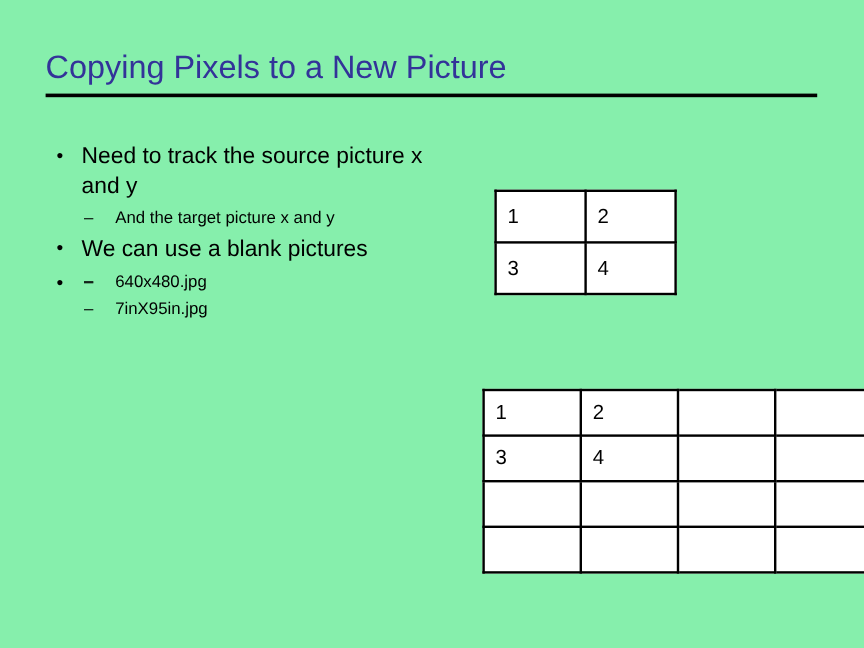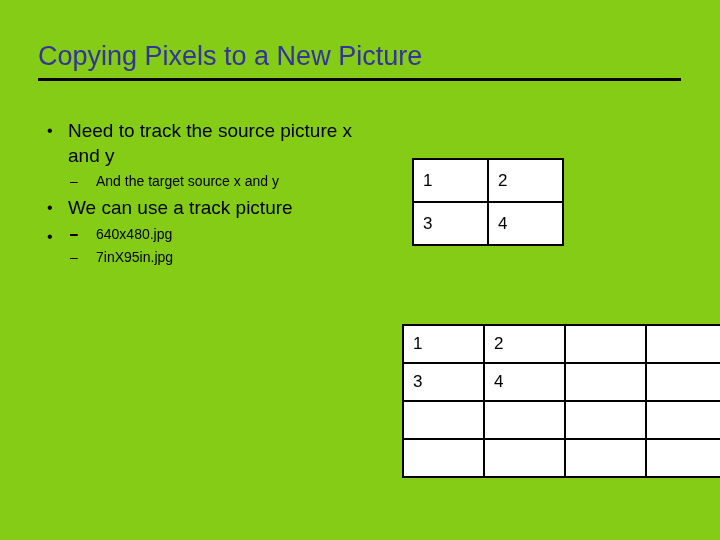--- a/index.html
+++ b/index.html
@@ -15,21 +15,21 @@
     position: relative;
     -webkit-font-smoothing: none;
   }
 
   #slide {
     position: absolute;
     left: 0;
     top: 0;
     width: 720px;
     height: 540px;
-    background: #84cc16;
+    background: #86efac;
   }
 
   
   #title-block {
     position: absolute;
     left: 38px;
     top: 40px;
     width: 644px;
   }
   #slide-title {
@@ -140,28 +140,28 @@
 
   <div id="body-block">
 
     <div class="group">
       <div class="bullet-l1">
         <span class="marker">•</span>
         <span>Need to track the source picture x and y</span>
       </div>
       <div class="bullet-l2">
         <span class="marker">–</span>
-        <span>And the target source x and y</span>
+        <span>And the target picture x and y</span>
       </div>
     </div>
 
     <div class="group">
       <div class="bullet-l1">
         <span class="marker">•</span>
-        <span>We can use a track picture</span>
+        <span>We can use a blank pictures</span>
       </div>
       <div class="bullet-l2">
         <span class="marker">–</span>
       </div>
     </div>
 
     <div class="group">
       <div class="bullet-l1">
         <span class="marker">•</span>
       </div>

